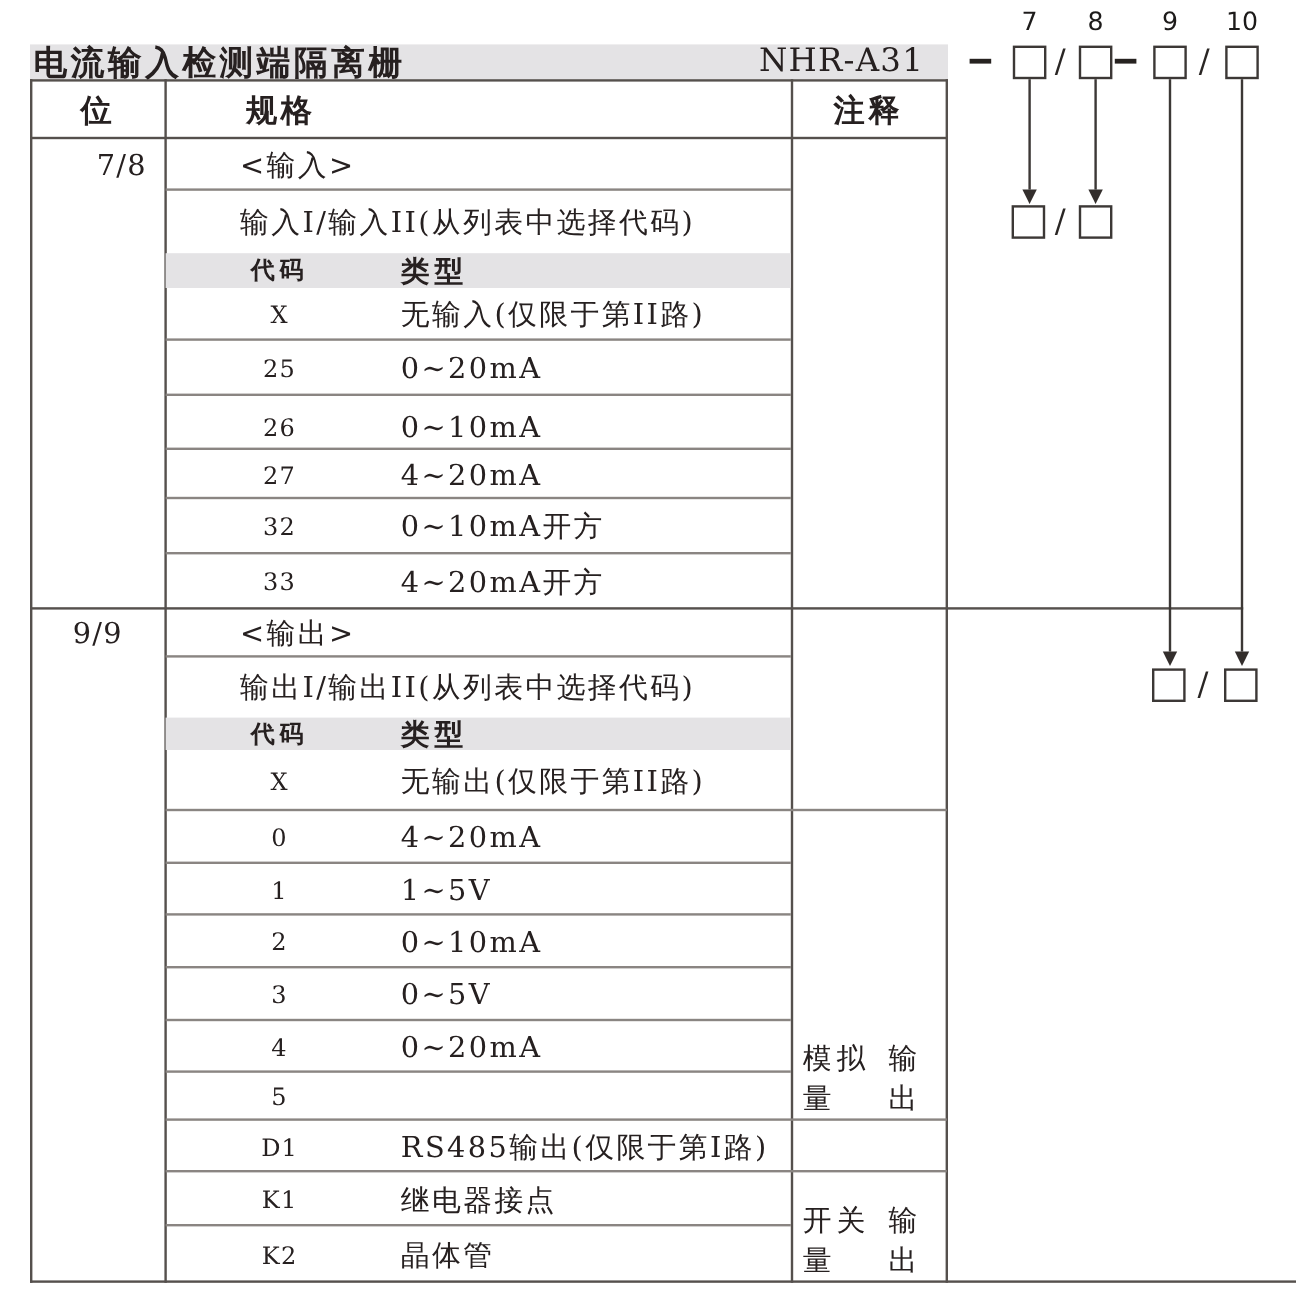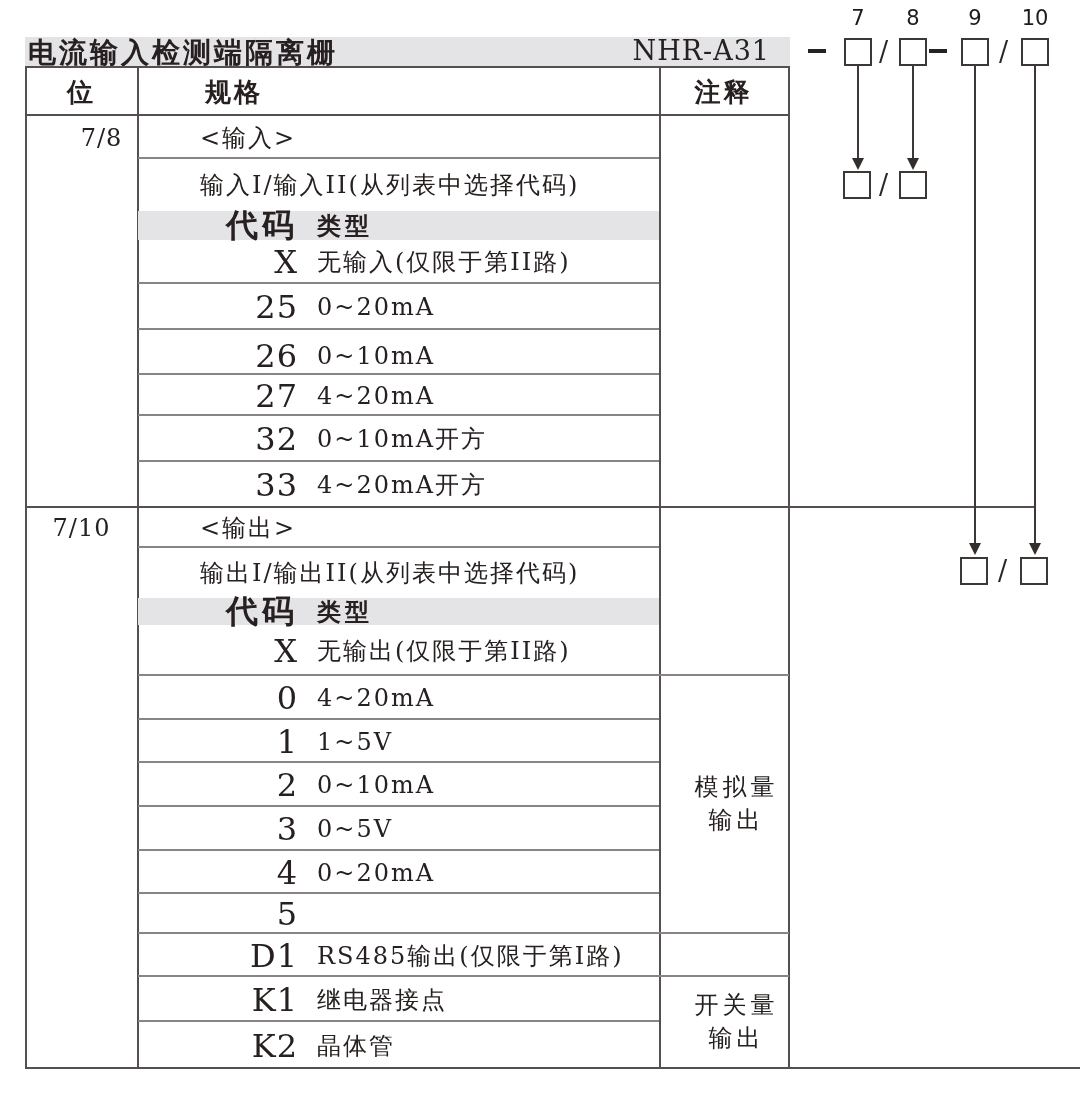--- a/index.html
+++ b/index.html
@@ -27,27 +27,27 @@
     position:absolute;right:20px;top:-2px;
     font-size:27px;letter-spacing:1px;white-space:nowrap;
   }
   .th{position:absolute;font-size:26px;font-weight:bold;letter-spacing:3px;
       display:flex;align-items:center;}
   .center{justify-content:center;text-align:center;}
   .poscell{position:absolute;left:25px;width:113px;display:flex;align-items:center;
       justify-content:center;font-size:24px;letter-spacing:1px;}
   .specrow{position:absolute;left:138px;width:521px;display:flex;align-items:center;}
   .speclabel{padding-left:62px;font-size:24px;letter-spacing:2px;white-space:nowrap;}
-  .coderow .code{flex:0 0 130px;margin-left:30px;text-align:right;
-      font-size:32px;letter-spacing:1px;}
-  .coderow .type{margin-left:19px;font-size:24px;letter-spacing:2px;white-space:nowrap;}
+  .coderow .code{flex:0 0 130px;margin-left:30px;text-align:center;
+      font-size:20px;letter-spacing:1px;}
+  .coderow .type{margin-left:36px;font-size:24px;letter-spacing:2px;white-space:nowrap;}
   .subhead .code,.subhead .type{font-weight:bold;letter-spacing:4px;}
   .notecell{position:absolute;left:661px;width:127px;display:flex;
-      flex-direction:column;align-items:center;justify-content:center;
-      font-size:24px;letter-spacing:4px;line-height:33px;padding-left:24px;
+      flex-direction:row;align-items:flex-end;justify-content:center;
+      font-size:24px;letter-spacing:4px;line-height:33px;padding-left:8px;
       box-sizing:border-box;}
   .notecell.one{flex-direction:row;align-items:center;justify-content:center;
       padding-left:0;letter-spacing:2px;}
   .digit{position:absolute;width:30px;text-align:center;
       font-family:"DejaVu Sans","Liberation Sans",sans-serif;
       font-size:21px;color:#1d1b1a;}
   .cbox{position:absolute;width:24px;height:24px;border:2px solid #3c3836;background:#fff;}
   .slash{position:absolute;font-size:27px;color:#2a2624;font-family:"DejaVu Serif",serif;}
   .dash{position:absolute;width:18px;height:4px;background:#262220;}
   .aline{position:absolute;width:2px;background:#3c3836;}
@@ -117,21 +117,21 @@
   <div class="specrow coderow" style="top:416px;height:46px;">
     <span class="code">32</span>
     <span class="type">0~10mA开方</span>
   </div>
   <div class="hline-light" style="left:138px;top:460px;width:521px;"></div>
   <div class="specrow coderow" style="top:462px;height:46px;">
     <span class="code">33</span>
     <span class="type">4~20mA开方</span>
   </div>
 
-  <div class="poscell" style="top:508px;height:40px;">7/10</div>
+  <div class="poscell" style="top:508px;height:40px;">9/9</div>
   <div class="specrow" style="top:508px;height:40px;">
     <span class="speclabel">&lt;输出&gt;</span>
   </div>
   <div class="hline-light" style="left:138px;top:546px;width:521px;"></div>
   <div class="specrow" style="top:548px;height:50px;">
     <span class="speclabel">输出I/输出II(从列表中选择代码)</span>
   </div>
 
   <div class="graybar" style="left:138px;top:598px;width:521px;height:27px;"></div>
   <div class="specrow coderow subhead" style="top:598px;height:27px;">

